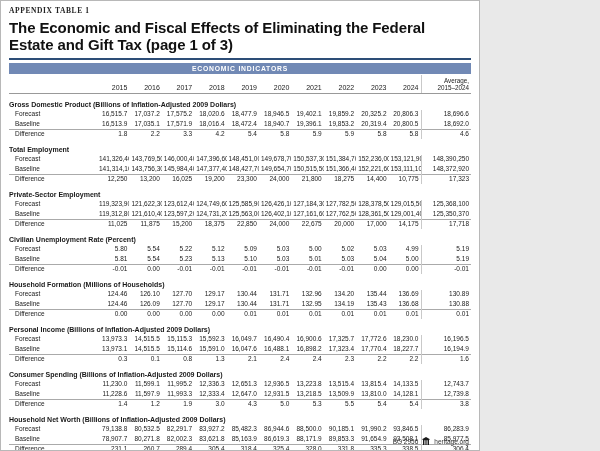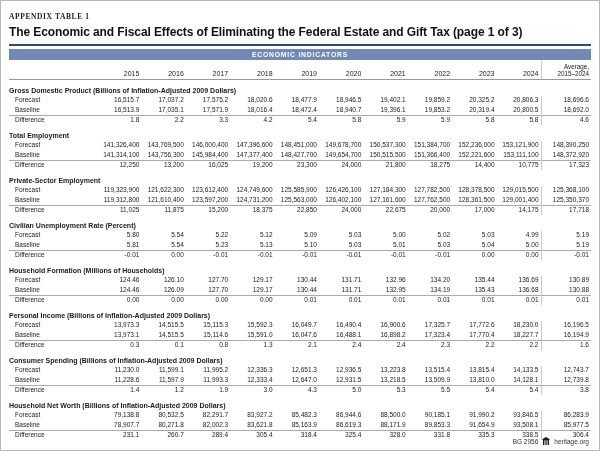--- a/index.html
+++ b/index.html
@@ -1,29 +1,29 @@
 <!DOCTYPE html>
 <html><head>
 <meta charset="utf-8">
 <style>
   html,body{margin:0;padding:0;background:#e9e9e9;}
   *{box-sizing:border-box;}
   .page{
-    width:600px;height:451px;background:#ffffff;
+    width:480px;height:451px;background:#ffffff;
     border:1px solid #b8b8b8;
-    padding:11px 8px 3px 8px;
+    padding:5px 8px 3px 8px;
     font-family:"Liberation Sans","DejaVu Sans",sans-serif;
     color:#1a1a1a;position:relative;overflow:hidden;
   }
   .appendix-label{
     font-family:"Liberation Serif","DejaVu Serif",serif;
     font-size:7.5px;font-weight:700;letter-spacing:0.6px;color:#222;
   }
   .page-title{
-    font-size:12px;font-weight:700;color:#111;
+    font-size:15px;font-weight:700;color:#111;
     margin-top:4px;letter-spacing:-0.1px;
   }
   .title-rule{height:2px;background:#2d4d77;margin-top:5px;}
   .band{
     margin-top:3px;height:11px;background:#7189b5;
     color:#ffffff;font-size:6.8px;font-weight:700;letter-spacing:0.8px;
     text-align:center;line-height:11px;
   }
   table.datatable{
     width:100%;border-collapse:collapse;margin-top:1px;table-layout:fixed;

